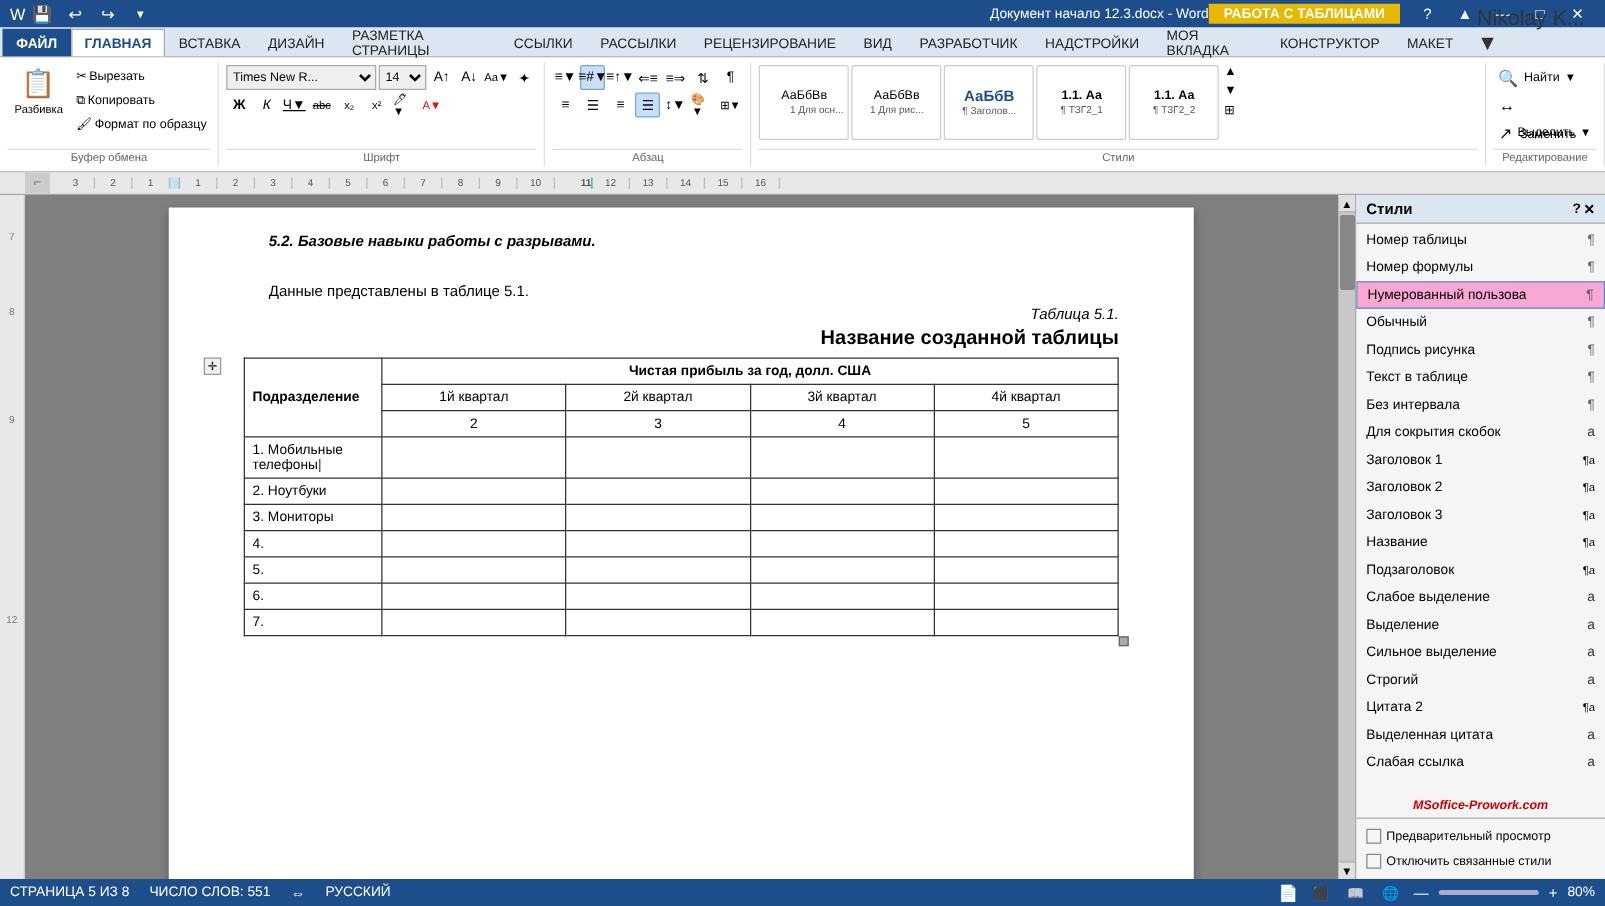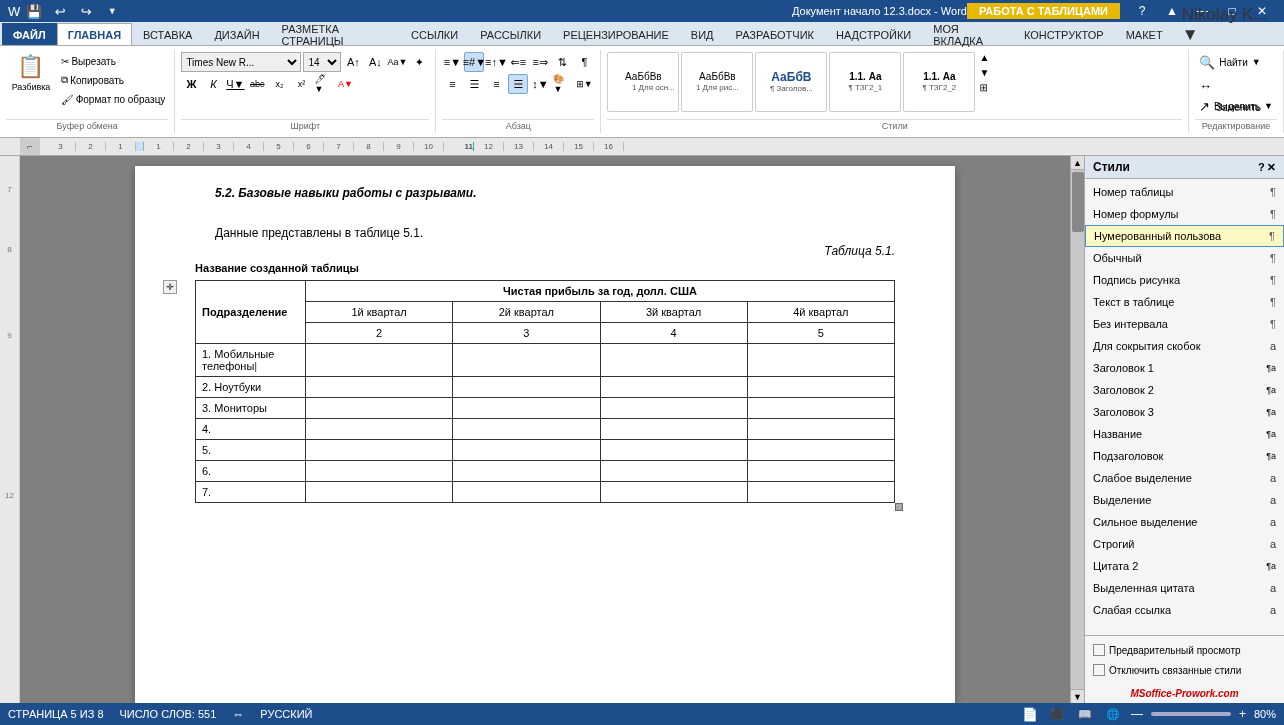--- a/index.html
+++ b/index.html
@@ -301,21 +301,21 @@
       gap: 4px;
       font-size: 10px;
       cursor: pointer;
       padding: 2px 4px;
       border-radius: 2px;
       height: 20px;
     }
     .find-icon { font-size: 13px; }
 
     
-    .style-item.highlighted { background: #fef9c3; border: 1px solid #4a90d9; }
+    .style-item.highlighted { background: #f9a8d4; border: 1px solid #4a90d9; }
   </style>
 </head>
 <body>
 
 <div id="title-bar">
   <div style="display:flex;align-items:center;gap:2px;">
     <span style="color:#fff;font-size:13px;">W</span>
     <span class="qa-btn">💾</span>
     <span class="qa-btn">↩</span>
     <span class="qa-btn">↪</span>
@@ -546,21 +546,21 @@
 
 
       <div style="height:20px;"></div>
 
       <div style="margin-bottom:4px;font-size:12px;padding-left:20px;">
         <span>Данные представлены в таблице 5.1.</span>
       </div>
 
       <div style="text-align:right;font-style:italic;font-size:12px;margin-bottom:4px;">Таблица 5.1.</div>
 
-      <div style="text-align:left;font-weight:bold;font-size:11px;margin-bottom:6px;">Название созданной таблицы</div>
+      <div style="text-align:right;font-weight:bold;font-size:16px;margin-bottom:6px;">Название созданной таблицы</div>
 
       <div style="position:relative;">
         <span style="position:absolute;left:-32px;top:0;width:14px;height:14px;border:1px solid #999;display:flex;align-items:center;justify-content:center;font-size:9px;background:#f0f0f0;cursor:move;">✛</span>
 
         <table class="doc-table">
           <thead>
             <tr>
               <td rowspan="3" style="font-weight:bold;text-align:left;vertical-align:middle;width:110px;">Подразделение</td>
               <td colspan="4" style="font-weight:bold;text-align:center;">Чистая прибыль за год, долл. США</td>
             </tr>
@@ -727,32 +727,32 @@
       </div>
       <div class="style-item">
         <span>Выделенная цитата</span>
         <span class="style-a">a</span>
       </div>
       <div class="style-item">
         <span>Слабая ссылка</span>
         <span class="style-a">a</span>
       </div>
     </div>
+    <div id="styles-watermark">
+      <span style="color:#c00;font-weight:bold;font-style:italic;font-size:10px;">MSoffice-Prowork.com</span>
+    </div>
     <div id="styles-footer">
       <div class="styles-footer-item">
         <span class="checkbox-fake"></span>
         <span>Предварительный просмотр</span>
       </div>
       <div class="styles-footer-item">
         <span class="checkbox-fake"></span>
         <span>Отключить связанные стили</span>
       </div>
-    </div>
-    <div id="styles-watermark">
-      <span style="color:#c00;font-weight:bold;font-style:italic;font-size:10px;">MSoffice-Prowork.com</span>
     </div>
   </div>
 
 </div>
 
 <div id="status-bar">
   <span>СТРАНИЦА 5 ИЗ 8</span>
   <span>ЧИСЛО СЛОВ: 551</span>
   <span style="font-size:12px;">⇔</span>
   <span>РУССКИЙ</span>

